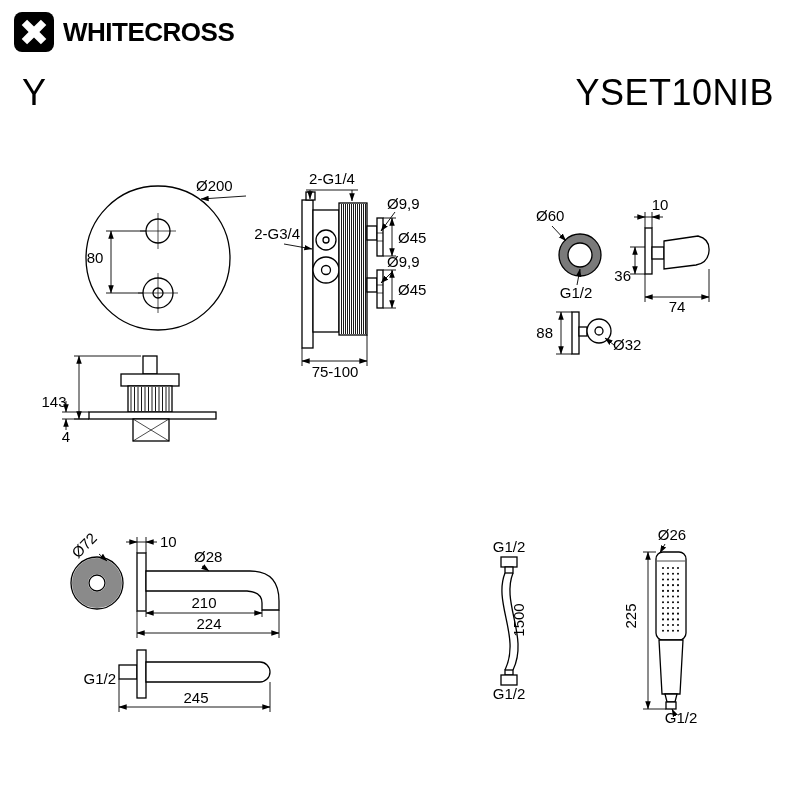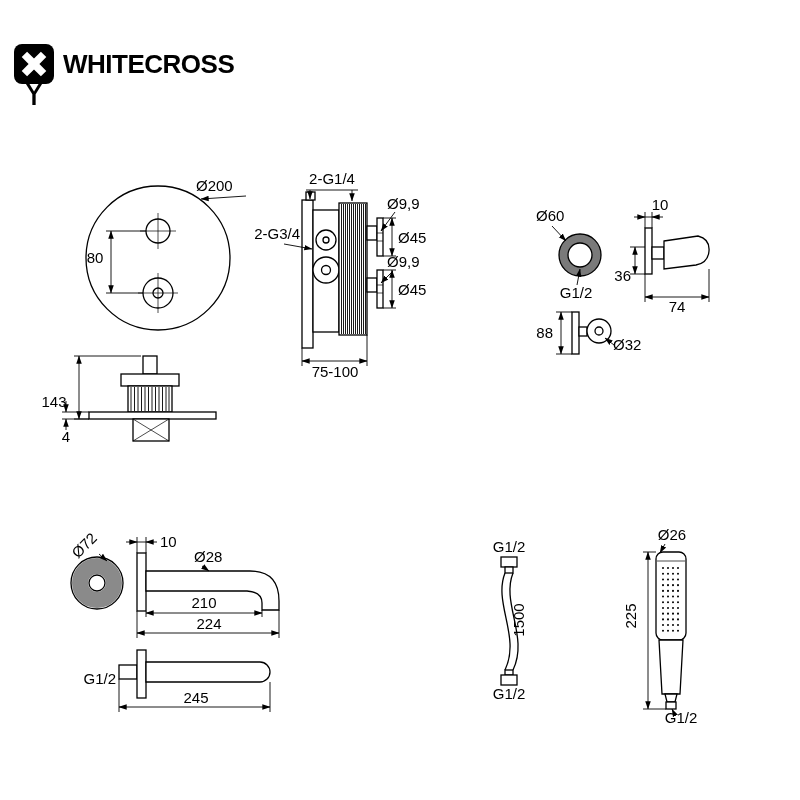--- a/index.html
+++ b/index.html
@@ -1,17 +1,17 @@
 <!DOCTYPE html>
 <html><head>
 <meta charset="utf-8">
 <style>
   html,body{margin:0;padding:0;background:#fff;}
   .sheet{position:relative;width:800px;height:800px;background:#fff;overflow:hidden;font-family:"Liberation Sans",sans-serif;color:#000;}
-  .header{position:absolute;top:12px;left:14px;display:flex;align-items:center;gap:9px;margin-top:32px;}
+  .header{position:absolute;top:12px;left:14px;display:flex;align-items:center;gap:9px;}
   .logo-box{width:40px;height:40px;}
   .logo-box svg{display:block;width:40px;height:40px;}
   .brand-name{font-size:26px;font-weight:700;letter-spacing:-0.5px;}
   .title-row{position:absolute;top:72px;left:22px;right:26px;display:flex;justify-content:space-between;}
   .series,.model{font-size:36px;font-weight:400;letter-spacing:0.5px;}
   .drawing-svg{position:absolute;left:0;top:0;width:800px;height:800px;}
   .ln{stroke:#000;stroke-width:1.3;fill:none;}
   .lnw{stroke:#000;stroke-width:1.3;fill:#fff;}
   .thin{stroke:#000;stroke-width:0.7;fill:none;}
   .dim{stroke:#000;stroke-width:0.9;fill:none;}
@@ -29,20 +29,21 @@
       <svg viewBox="0 0 40 40">
         <rect width="40" height="40" rx="8" fill="#000"></rect>
         <path fill="#fff" d="M20 14.6 L26.9 7.7 L32.3 13.1 L25.4 20 L32.3 26.9 L26.9 32.3 L20 25.4 L13.1 32.3 L7.7 26.9 L14.6 20 L7.7 13.1 L13.1 7.7 Z"></path>
       </svg>
     </div>
     <div class="brand-name">WHITECROSS</div>
   </header>
 
   <div class="title-row">
     <div class="series">Y</div>
+    <div class="model">YSET10NIB</div>
   </div>
 
   <svg class="drawing-svg" viewBox="0 0 800 800">
     <defs>
       <marker id="arr" viewBox="0 0 10 10" refX="9.5" refY="5" markerWidth="9" markerHeight="9" orient="auto-start-reverse">
         <path d="M0 1.6 L10 5 L0 8.4 Z" fill="#000"></path>
       </marker>
     </defs>
 
     <g>

